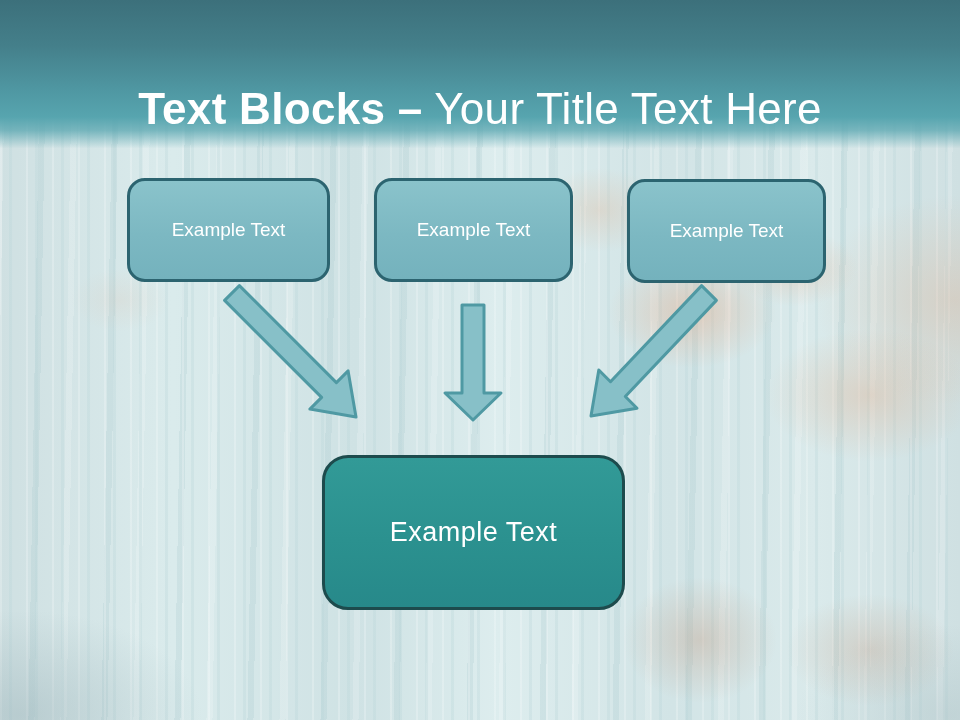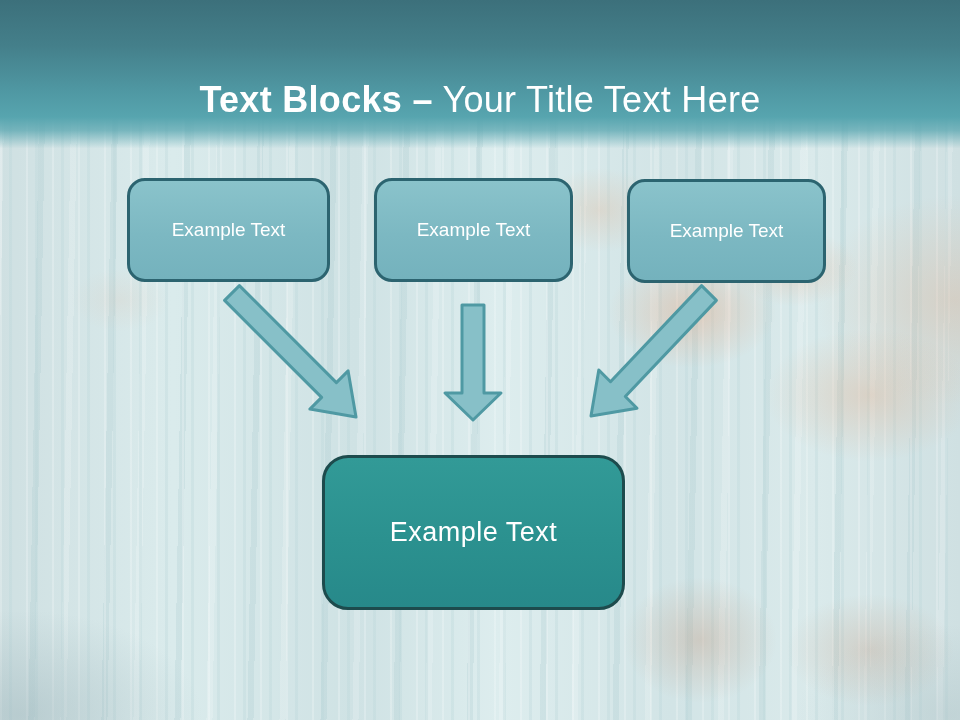--- a/index.html
+++ b/index.html
@@ -27,21 +27,21 @@
       linear-gradient(90deg, #cfe0e2 0%, #daebec 18%, #cfe2e4 37%, #ddedee 52%, #d2e4e6 70%, #daeaeb 85%, #cfe0e2 100%);
   }
   .header-band {
     position:absolute; left:0; top:0; width:960px; height:150px;
     background:linear-gradient(180deg,
       #3c707b 0%, #447f8a 30%, #4f97a2 60%, #57a5af 78%,
       rgba(87,165,175,0.75) 87%, rgba(87,165,175,0) 99%);
   }
   .slide-title {
     position:absolute; left:0; top:56px; width:960px;
-    text-align:center; color:#ffffff; font-size:36px; font-weight:400;
+    text-align:center; color:#ffffff; font-size:44px; font-weight:400;
     letter-spacing:0.3px; line-height:1.1; white-space:pre;
   }
   .slide-title .title-bold { font-weight:bold; }
   .text-box {
     position:absolute; box-sizing:border-box;
     display:flex; align-items:center; justify-content:center;
     color:#ffffff; text-align:left;
   }
   .top-box {
     width:199px; height:104px;

